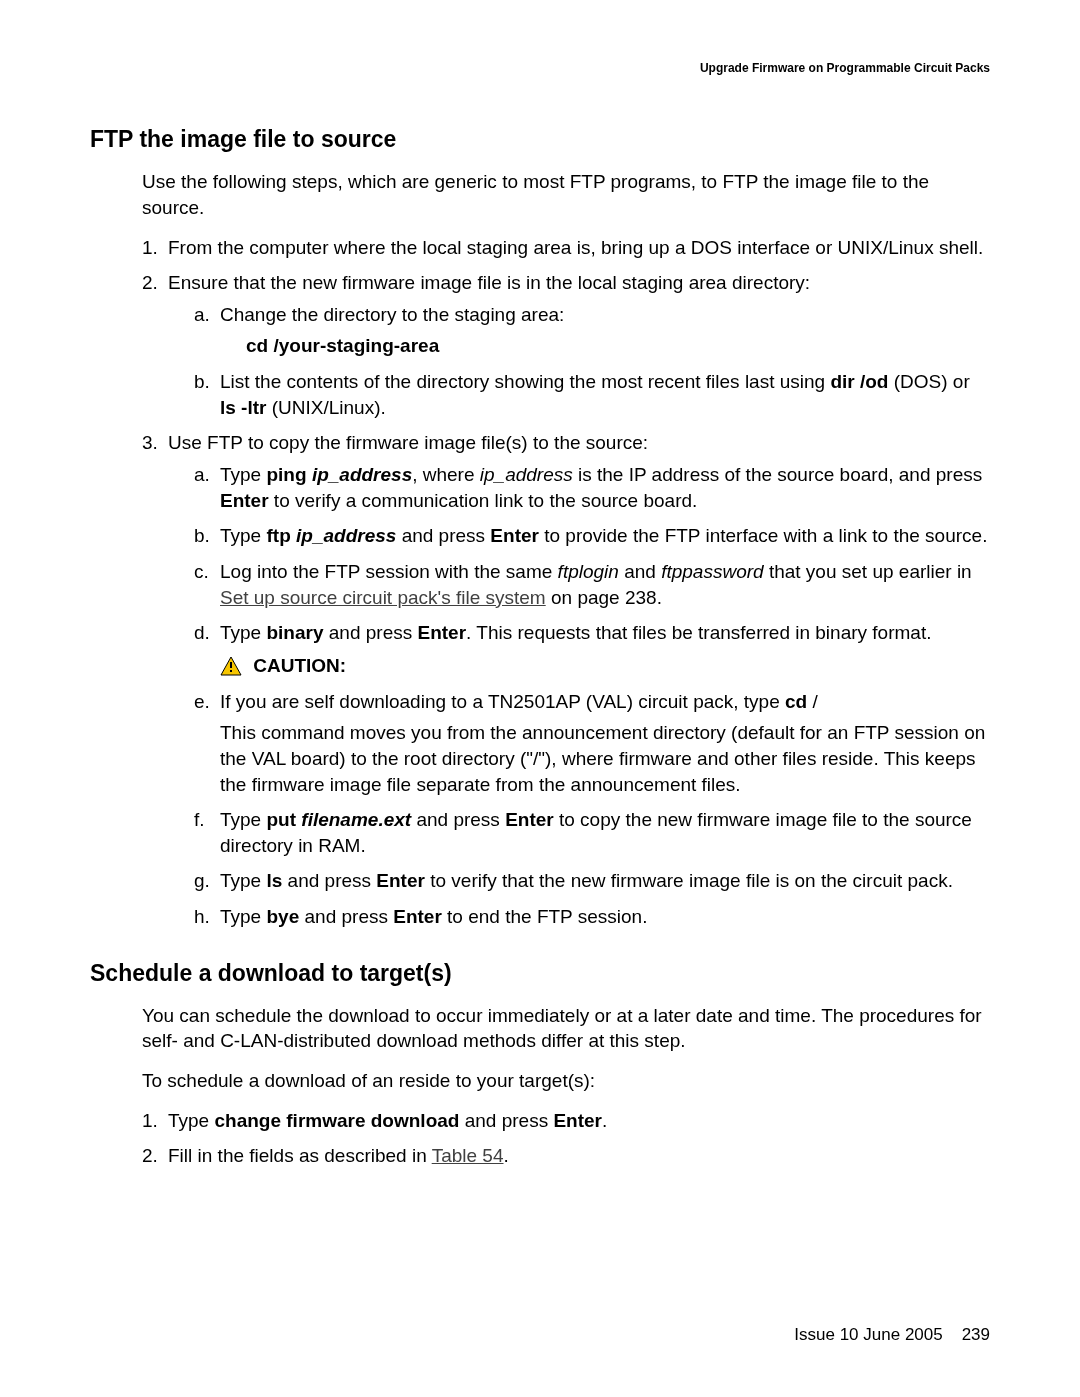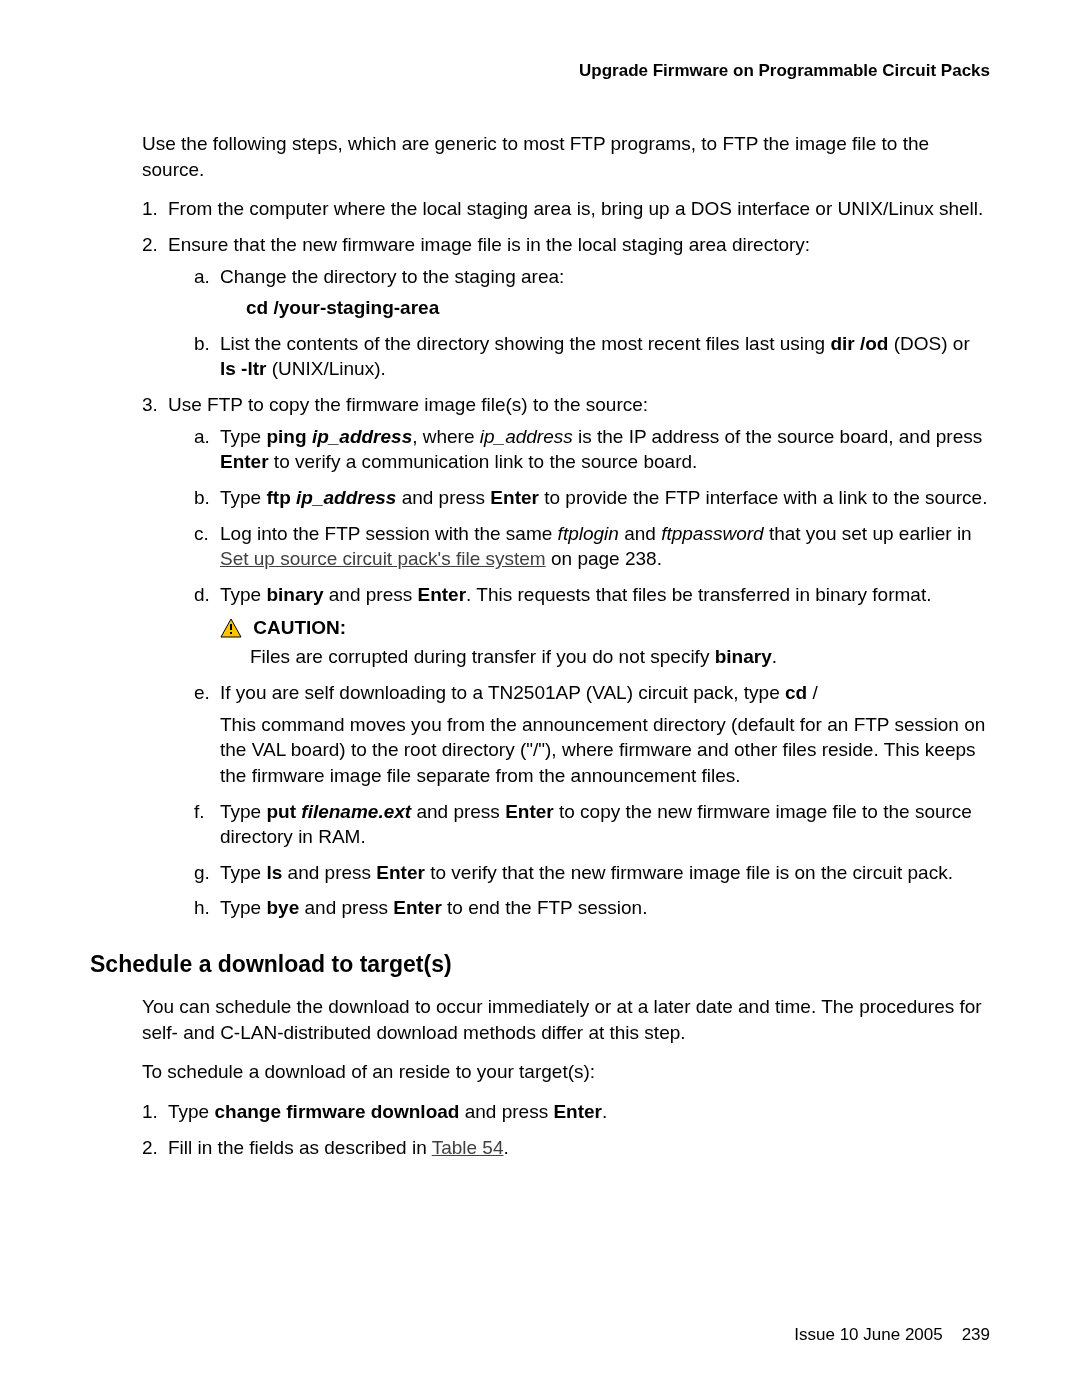--- a/index.html
+++ b/index.html
@@ -14,21 +14,21 @@
   .page {
     box-sizing: border-box;
     width: 1080px;
     min-height: 1397px;
     padding: 60px 90px 50px 90px;
     position: relative;
   }
   .running-head {
     text-align: right;
     font-weight: bold;
-    font-size: 17px;
+    font-size: 12px;
     margin-bottom: 48px;
   }
   h2.section {
     font-size: 23px;
     font-weight: bold;
     margin: 0 0 14px 0;
   }
   .body-block {
     margin-left: 52px;
   }
@@ -106,20 +106,21 @@
   .bi { font-weight: bold; font-style: italic; }
   .i { font-style: italic; }
 </style>
 </head>
 <body>
 
 <div class="page">
 
   <div class="running-head">Upgrade Firmware on Programmable Circuit Packs</div>
 
+  <h2 class="section">FTP the image file to source</h2>
 
   <div class="body-block">
 
     <p class="para">Use the following steps, which are generic to most FTP programs, to FTP the image file to the source.</p>
 
     <ol class="num">
 
       <li>
         <span class="marker">1.</span>
         <span>From the computer where the local staging area is, bring up a DOS interface or UNIX/Linux shell.</span>
@@ -180,23 +181,20 @@
             <div class="caution-row">
               <span class="tri">
                 <svg width="22" height="20" viewBox="0 0 22 20">
                   <polygon points="11,1 21,19 1,19" fill="#f7c600" stroke="#000" stroke-width="1"></polygon>
                   <rect x="10" y="6" width="2" height="6" fill="#000"></rect>
                   <rect x="10" y="14" width="2" height="2" fill="#000"></rect>
                 </svg>
               </span>
               <span class="lbl">CAUTION:</span>
             </div>
-            <div class="caution-text">
-              <span>Files are corrupted during transfer if you do not specify </span><span class="b">binary</span><span>.</span>
-            </div>
           </li>
 
           <li>
             <span class="marker">e.</span>
             <span>
               <span>If you are self downloading to a TN2501AP (VAL) circuit pack, type </span><span class="b">cd</span><span> /</span>
             </span>
             <p class="extra-para">This command moves you from the announcement directory (default for an FTP session on the VAL board) to the root directory ("/"), where firmware and other files reside. This keeps the firmware image file separate from the announcement files.</p>
           </li>
 

